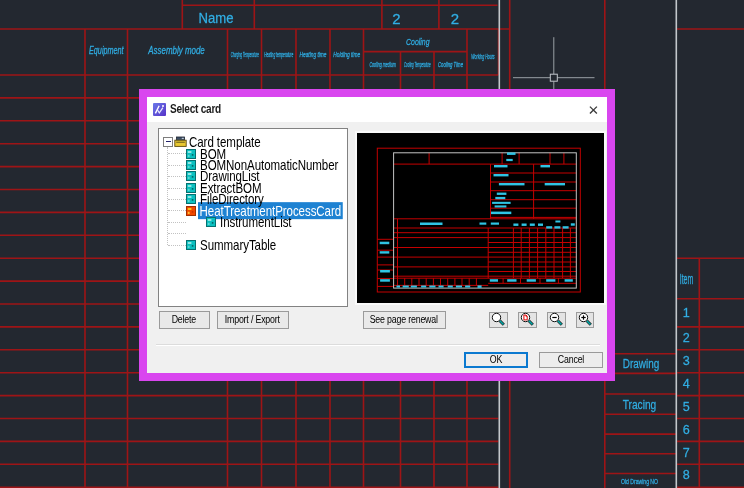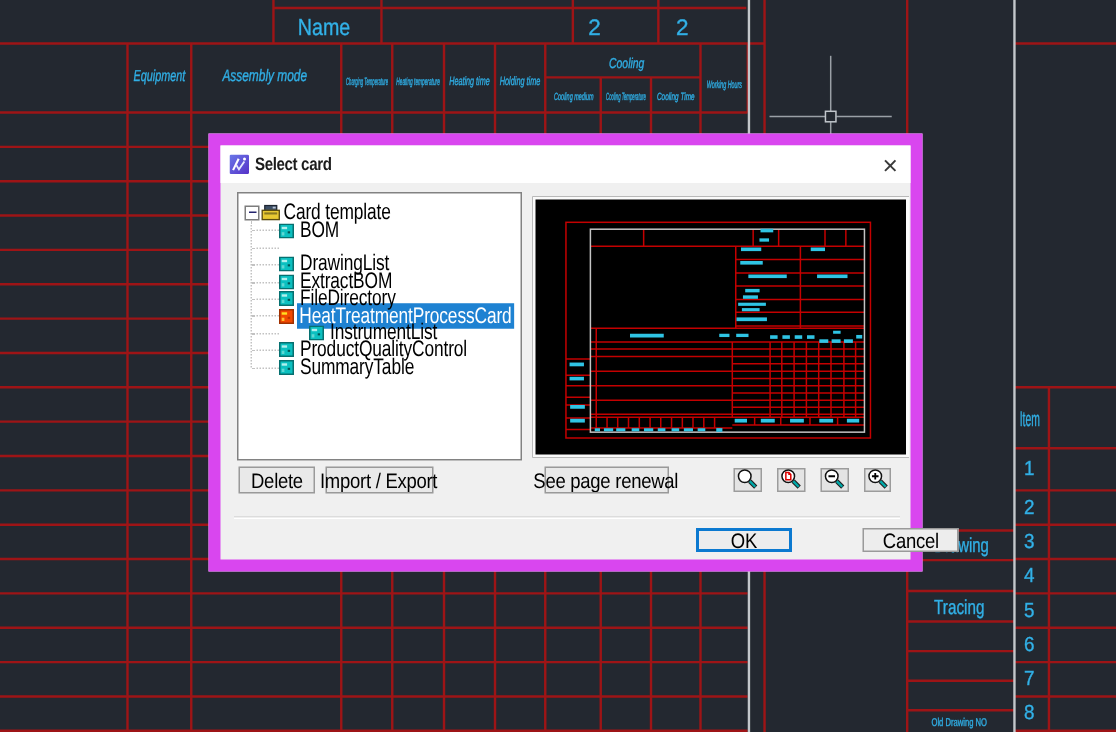--- a/index.html
+++ b/index.html
@@ -32,38 +32,38 @@
               width:8px;height:8px;background:#fff;border:1px solid #7d7d7d;}
   .expand-box:before{content:"";position:absolute;left:1.5px;top:3px;width:5px;height:1px;
               background:#24246e;}
   .tree-icon{position:absolute;top:50%;transform:translateY(-50%);}
   .tree-icon.root-icon{left:15.5px;}
   .tree-icon.child-icon{left:27.5px;}
   .tree-vline{position:absolute;left:8.5px;border-left:1px dotted #c2c2c2;width:0;}
   .tree-hline{position:absolute;border-top:1px dotted #c2c2c2;height:0;}
 
   .btn span{display:inline-block;transform:scaleX(0.88);transform-origin:center;white-space:nowrap;}
-  .btn{position:absolute;box-sizing:border-box;background:#e9e9e9;border:1px solid #9a9a9a;font-size:14px;
+  .btn{position:absolute;box-sizing:border-box;background:#e9e9e9;border:1px solid #9a9a9a;font-size:10px;
        color:#000;text-align:right;letter-spacing:-0.2px;
        display:flex;align-items:center;justify-content:center;}
   .btn-delete{left:11.5px;top:188.5px;width:51.5px;height:18.5px;}
   .btn-import{left:69.5px;top:188.5px;width:72px;height:18.5px;}
   .btn-seepage{left:215.5px;top:188.5px;white-space:nowrap;width:83px;height:18.5px;}
   .zoom-btn{top:189.5px;width:18.5px;height:16.5px;background:#e4e4e4;
             border:1px solid #9c9c9c;padding:0;}
   .zoom-1{left:342px;} .zoom-2{left:371px;} .zoom-3{left:400px;} .zoom-4{left:428.5px;}
 
   .preview-panel{position:absolute;left:207.5px;top:8.5px;width:247px;height:170.5px;
                  background:#000;border:2px solid #fafafa;}
 
   .groove{position:absolute;left:9px;top:222px;width:444px;height:1px;background:#dcdcdc;
           border-bottom:1px solid #ffffff;}
   .btn-ok{left:317px;top:230px;width:64px;height:15.5px;background:#ededed;
           border:2px solid #0b79d0;}
-  .btn-cancel{left:392px;top:230px;width:64px;height:15.5px;background:#ededed;margin-left:36px;}
+  .btn-cancel{left:392px;top:230px;width:64px;height:15.5px;background:#ededed;}
 </style>
 </head>
 <body>
 
 <svg id="cad-canvas" width="744" height="488" viewBox="0 0 744 488">
   <g stroke="#9e1416" stroke-width="1.6">
 
     <line x1="182.3" y1="5.3" x2="497.5" y2="5.3"></line>
     <line x1="182.3" y1="0" x2="182.3" y2="29"></line>
     <line x1="254.3" y1="0" x2="254.3" y2="29"></line>
@@ -218,20 +218,29 @@
 
       <div class="tree-row" style="top:19.4px;">
         <svg class="tree-icon child-icon" width="10" height="10" viewBox="0 0 10 10">
           <rect x="0.5" y="0.5" width="9" height="9" fill="#0cc0c0" stroke="#067070" stroke-width="1"></rect>
           <rect x="1.8" y="2.2" width="3.6" height="1.6" fill="#b2f0ee"></rect>
           <rect x="5.8" y="5.2" width="1.6" height="1.4" fill="#055"></rect>
           <rect x="1.8" y="5.8" width="1.8" height="2.2" fill="#5fd8d4"></rect>
         </svg>
         <span class="tree-label child">BOM</span>
       </div>
+      <div class="tree-row" style="top:30.8px;">
+        <svg class="tree-icon child-icon" width="10" height="10" viewBox="0 0 10 10">
+          <rect x="0.5" y="0.5" width="9" height="9" fill="#0cc0c0" stroke="#067070" stroke-width="1"></rect>
+          <rect x="1.8" y="2.2" width="3.6" height="1.6" fill="#b2f0ee"></rect>
+          <rect x="5.8" y="5.2" width="1.6" height="1.4" fill="#055"></rect>
+          <rect x="1.8" y="5.8" width="1.8" height="2.2" fill="#5fd8d4"></rect>
+        </svg>
+        <span class="tree-label child">BOMNonAutomaticNumber</span>
+      </div>
       <div class="tree-row" style="top:42.2px;">
         <svg class="tree-icon child-icon" width="10" height="10" viewBox="0 0 10 10">
           <rect x="0.5" y="0.5" width="9" height="9" fill="#0cc0c0" stroke="#067070" stroke-width="1"></rect>
           <rect x="1.8" y="2.2" width="3.6" height="1.6" fill="#b2f0ee"></rect>
           <rect x="5.8" y="5.2" width="1.6" height="1.4" fill="#055"></rect>
           <rect x="1.8" y="5.8" width="1.8" height="2.2" fill="#5fd8d4"></rect>
         </svg>
         <span class="tree-label child">DrawingList</span>
       </div>
       <div class="tree-row" style="top:53.6px;padding-left:41px;">
@@ -262,29 +271,20 @@
         <span class="tree-label child">FileDirectory</span>
       </div>
       <div class="tree-row" style="top:87.8px;margin-left:20px;">
         <svg class="tree-icon child-icon" width="10" height="10" viewBox="0 0 10 10">
           <rect x="0.5" y="0.5" width="9" height="9" fill="#0cc0c0" stroke="#067070" stroke-width="1"></rect>
           <rect x="1.8" y="2.2" width="3.6" height="1.6" fill="#b2f0ee"></rect>
           <rect x="5.8" y="5.2" width="1.6" height="1.4" fill="#055"></rect>
           <rect x="1.8" y="5.8" width="1.8" height="2.2" fill="#5fd8d4"></rect>
         </svg>
         <span class="tree-label child">InstrumentList</span>
-      </div>
-      <div class="tree-row" style="top:99.2px;">
-        <svg class="tree-icon child-icon" width="10" height="10" viewBox="0 0 10 10">
-          <rect x="0.5" y="0.5" width="9" height="9" fill="#0cc0c0" stroke="#067070" stroke-width="1"></rect>
-          <rect x="1.8" y="2.2" width="3.6" height="1.6" fill="#b2f0ee"></rect>
-          <rect x="5.8" y="5.2" width="1.6" height="1.4" fill="#055"></rect>
-          <rect x="1.8" y="5.8" width="1.8" height="2.2" fill="#5fd8d4"></rect>
-        </svg>
-        <span class="tree-label child">ProductQualityControl</span>
       </div>
       <div class="tree-row" style="top:110.6px;">
         <svg class="tree-icon child-icon" width="10" height="10" viewBox="0 0 10 10">
           <rect x="0.5" y="0.5" width="9" height="9" fill="#0cc0c0" stroke="#067070" stroke-width="1"></rect>
           <rect x="1.8" y="2.2" width="3.6" height="1.6" fill="#b2f0ee"></rect>
           <rect x="5.8" y="5.2" width="1.6" height="1.4" fill="#055"></rect>
           <rect x="1.8" y="5.8" width="1.8" height="2.2" fill="#5fd8d4"></rect>
         </svg>
         <span class="tree-label child">SummaryTable</span>
       </div>

